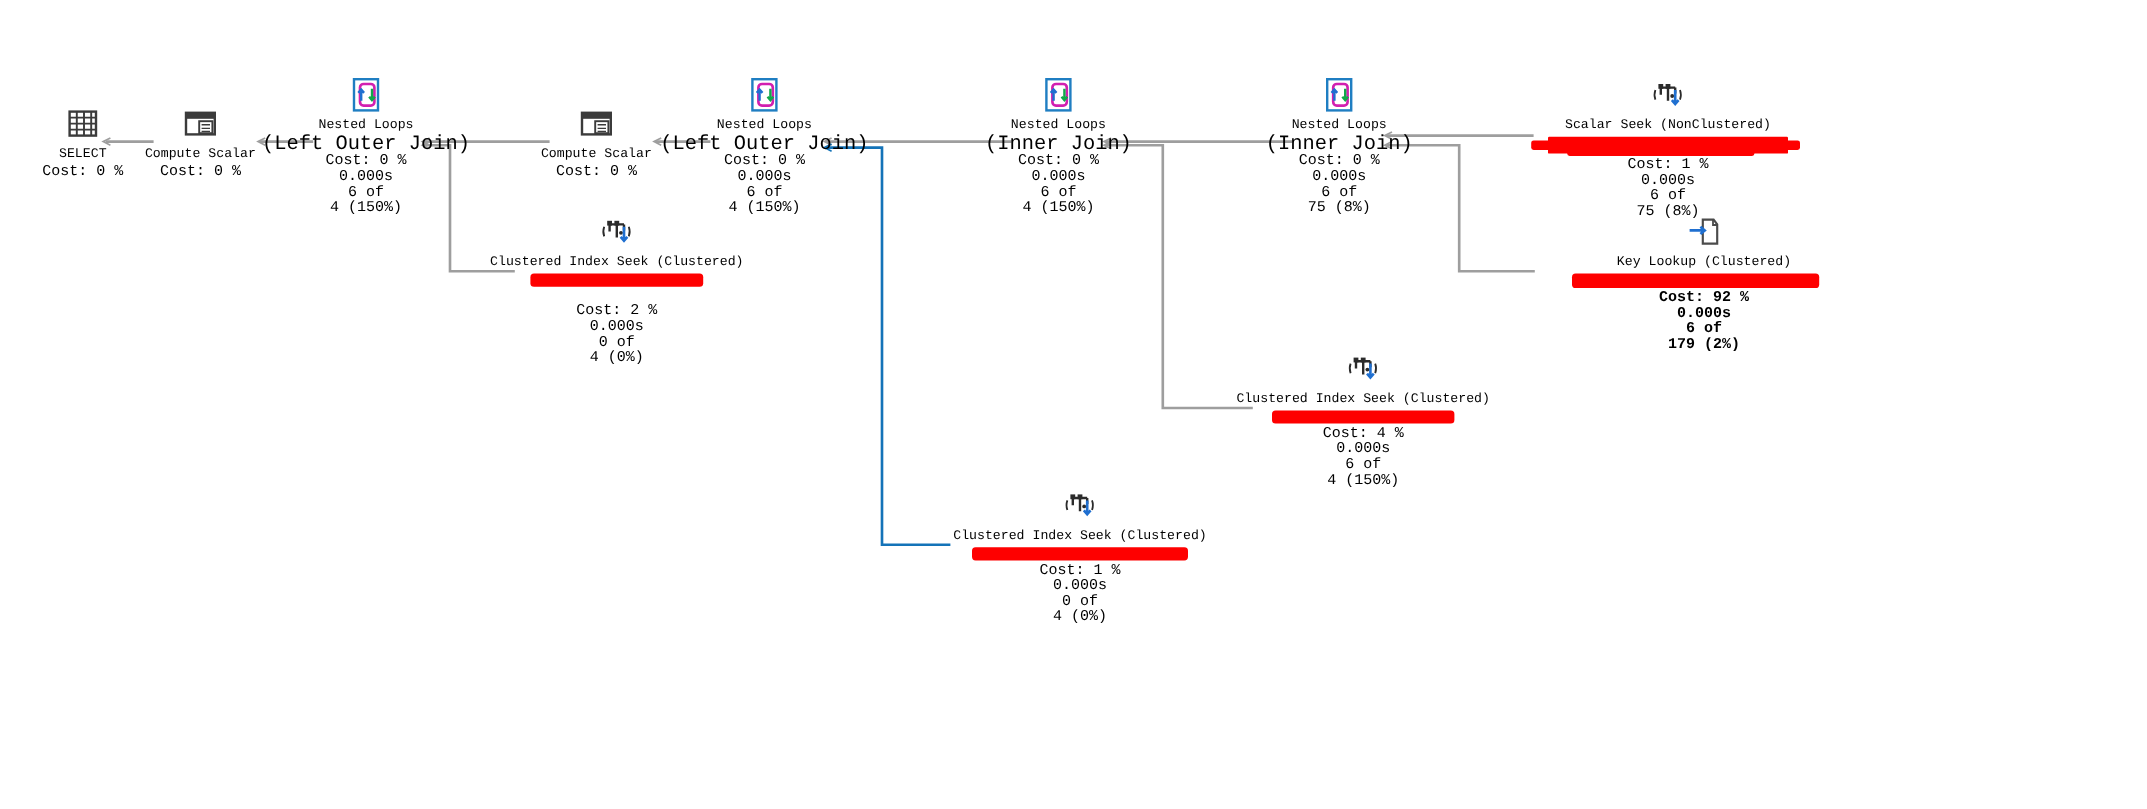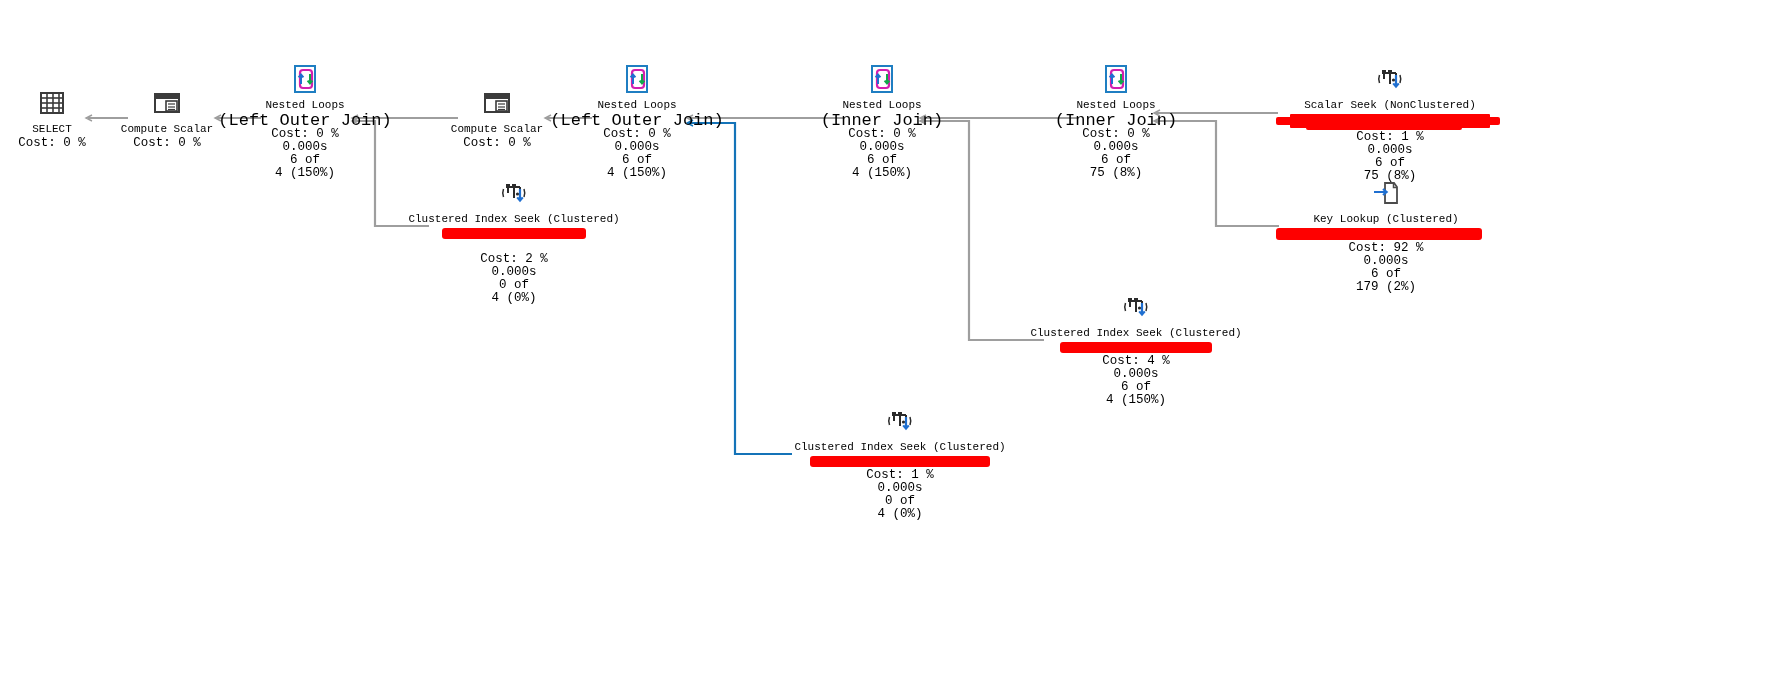--- a/index.html
+++ b/index.html
@@ -125,21 +125,21 @@
       <path d="M 1279 226 L 1216 226 L 1216 121 L 1155 121"></path>
       <path d="M 1160 118 L 1154 121 L 1160 124" stroke-width="1.4"></path>
     </g>
     <g fill="none" stroke="#1473b8" stroke-width="2.2">
 
       <path d="M 792 454 L 735 454 L 735 123 L 688 123"></path>
       <path d="M 693 120 L 687 123 L 693 126" stroke-width="1.4"></path>
     </g>
   </svg>
 
-  <div class="node" style="left:8px; top:88px; width:88px;">
+  <div class="node" style="left:25px; top:88px; width:88px;">
     <svg class="node-icon" viewBox="0 0 30 30">
       <rect x="4" y="5" width="22" height="20" fill="#ffffff" stroke="#3b3b3b" stroke-width="2"></rect>
       <line x1="4" y1="10" x2="26" y2="10" stroke="#3b3b3b" stroke-width="1.6"></line>
       <line x1="4" y1="15" x2="26" y2="15" stroke="#3b3b3b" stroke-width="1.6"></line>
       <line x1="4" y1="20" x2="26" y2="20" stroke="#3b3b3b" stroke-width="1.6"></line>
       <line x1="10" y1="5" x2="10" y2="25" stroke="#3b3b3b" stroke-width="1.6"></line>
       <line x1="16" y1="5" x2="16" y2="25" stroke="#3b3b3b" stroke-width="1.6"></line>
       <line x1="22" y1="5" x2="22" y2="25" stroke="#3b3b3b" stroke-width="1.6"></line>
     </svg>
     <div class="node-title">SELECT</div>
@@ -259,29 +259,29 @@
     <div class="node-title">Scalar Seek (NonClustered)</div>
     <div class="redaction heavy" style="width:200px;"></div>
     <div class="node-stats" style="margin-top:3px;">
       <div>Cost: 1 %</div>
       <div>0.000s</div>
       <div>6 of</div>
       <div>75 (8%)</div>
     </div>
   </div>
 
-  <div class="node" style="left:1296px; top:178px; width:180px;">
+  <div class="node" style="left:1330px; top:178px; width:180px;">
     <svg class="node-icon" viewBox="0 0 30 30">
       <path d="M 14 5 L 23 5 L 26 9 L 26 25 L 14 25 Z" fill="#ffffff" stroke="#4b4b4b" stroke-width="1.8"></path>
       <path d="M 22.5 5 L 22.5 9.5 L 26 9.5" fill="none" stroke="#4b4b4b" stroke-width="1.5"></path>
       <path d="M 3 14 L 15 14 M 12 11 L 15.6 14 L 12 17" stroke="#1f6fd0" stroke-width="2.2" fill="none"></path>
     </svg>
     <div class="node-title">Key Lookup (Clustered)</div>
     <div class="redaction" style="width:206px; height:12px; border-radius:3px; margin-left:-14px;"></div>
-    <div class="node-stats" style="margin-top:2px;">
+    <div class="node-stats" style="margin-top:2px;font-weight:bold;">
       <div>Cost: 92 %</div>
       <div>0.000s</div>
       <div>6 of</div>
       <div>179 (2%)</div>
     </div>
   </div>
 
   <div class="node" style="left:403px; top:178px; width:222px;">
     <svg class="node-icon" viewBox="0 0 30 30">
       <path d="M 9 9 L 21 9 M 15 9 L 15 20 M 9 9 L 9 15 M 21 9 L 21 14" stroke="#2b2b2b" stroke-width="2" fill="none"></path>

